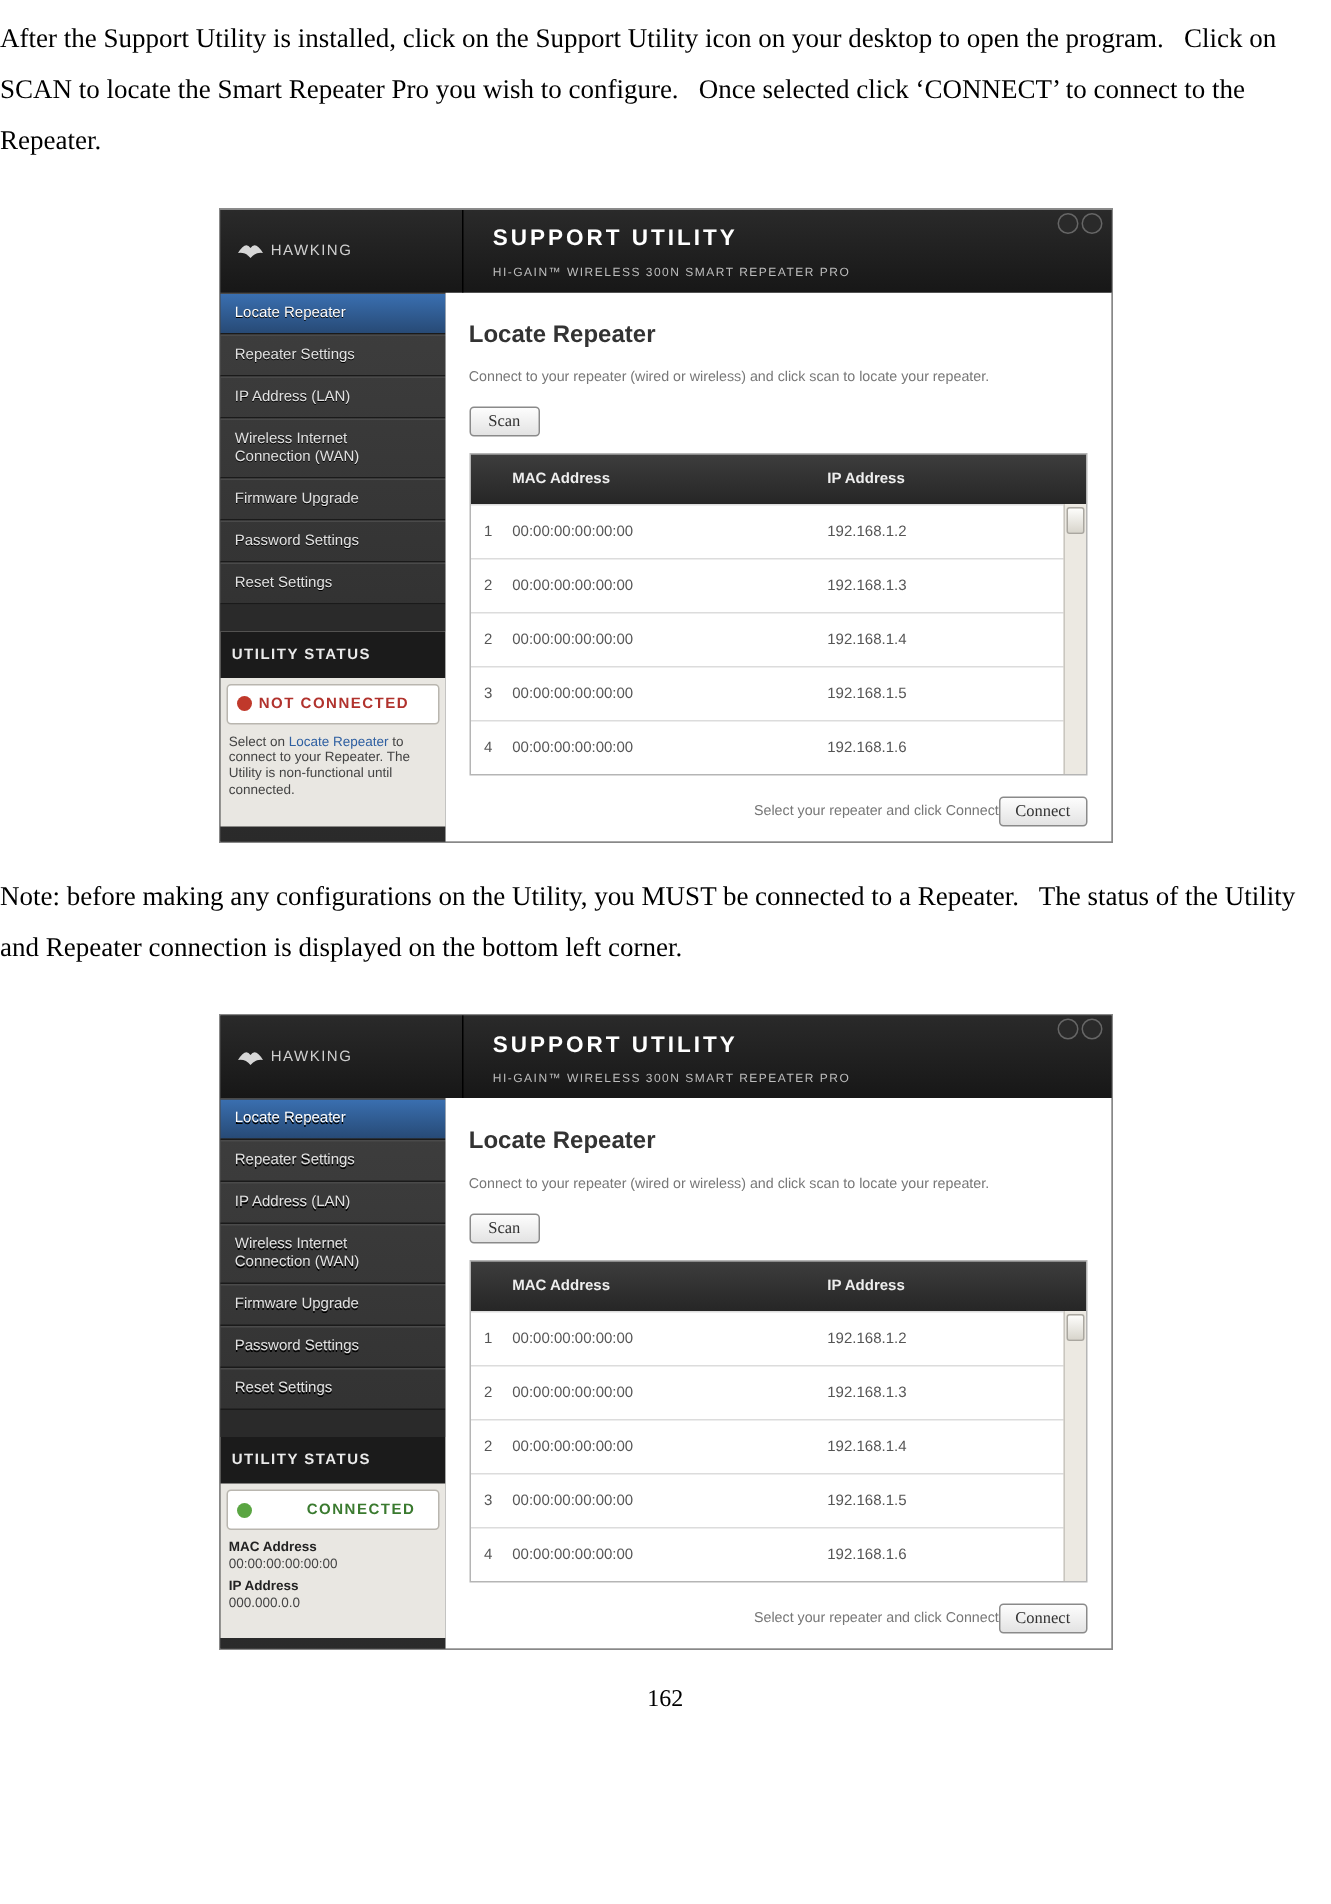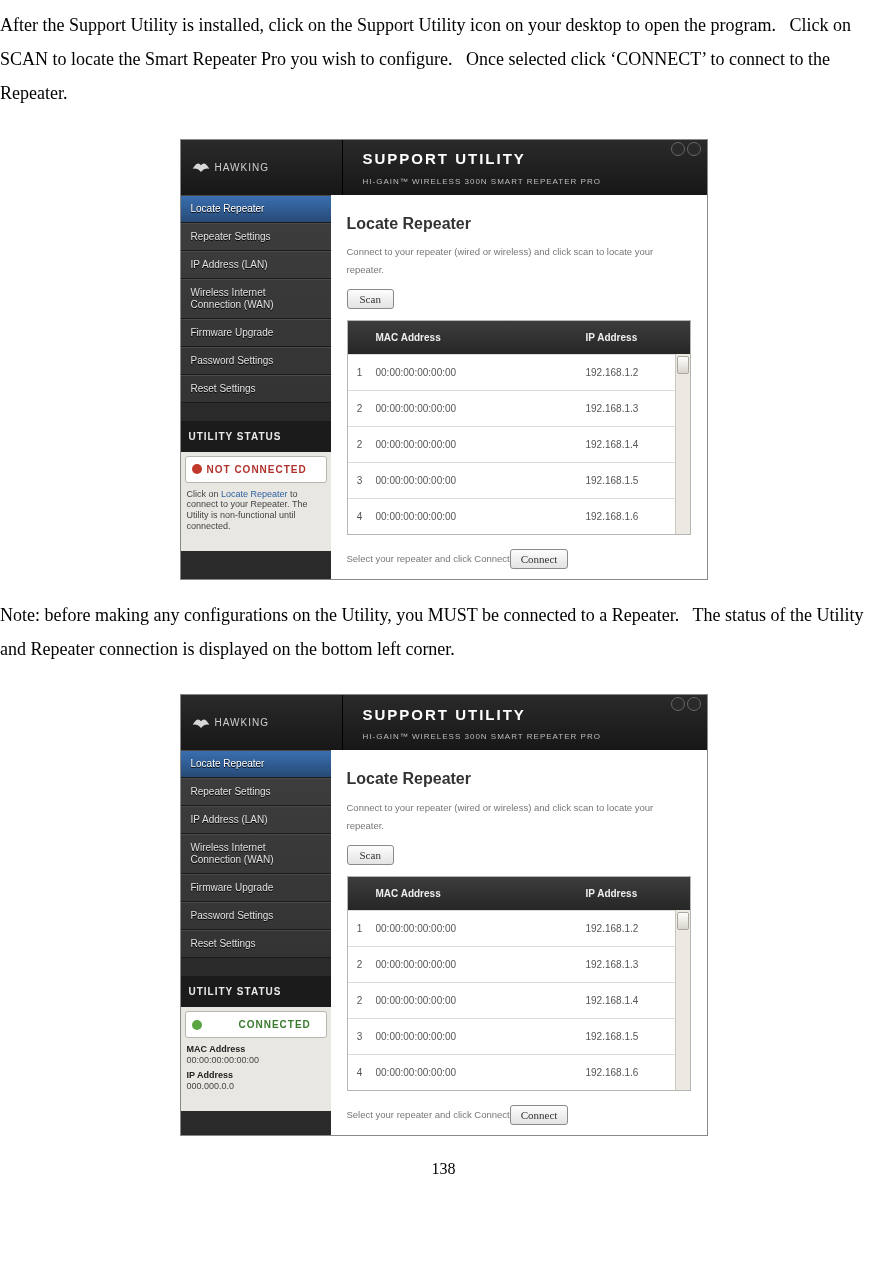--- a/index.html
+++ b/index.html
@@ -8,21 +8,21 @@
     font-size: 18px;
     line-height: 1.9;
     color: #000;
     background: #fff;
     width: 887px;
     margin: 0 auto;
     padding: 8px 0 12px 0;
   }
   .doc-para { margin: 0 0 28px 0; }
   .app-wrap {
-    width: 528px;
+    width: 596px;
     margin: 0 auto 18px auto;
     background: #1f1f1f;
     border: 1px solid #888;
     font-family: Arial, Helvetica, sans-serif;
     font-size: 11px;
     color: #eee;
     position: relative;
   }
   .app-header {
     display: flex;
@@ -162,21 +162,21 @@
   .scroll-col {
     position: absolute; right: 0; top: 0; bottom: 0; width: 15px;
     background: #ece9e2; border-left: 1px solid #c9c6bf;
   }
   .scroll-thumb {
     position: absolute; left: 1px; top: 2px; width: 12px; height: 18px;
     background: linear-gradient(#fdfdfb,#d8d5cc);
     border: 1px solid #aaa7a0; border-radius: 2px;
   }
   .connect-row {
-    display: flex; align-items: center; justify-content: flex-start;
+    display: flex; align-items: center; justify-content: flex-end;
     margin-top: 14px;
   }
   .connect-hint { font-size: 9.5px; color: #777; }
   .b-conn { padding: 3px 10px; }
   .page-num { text-align: center; font-family: "Times New Roman", serif; font-size: 16px; margin-top: 14px; }
 </style>
 </head>
 <body>
 
 <p class="doc-para">After the Support Utility is installed, click on the Support Utility icon on your desktop to open the program.&nbsp;&nbsp; Click on SCAN to locate the Smart Repeater Pro you wish to configure.&nbsp;&nbsp; Once selected click ‘CONNECT’ to connect to the Repeater.</p>
@@ -209,21 +209,21 @@
       <div class="side-item">Password Settings</div>
       <div class="side-item">Reset Settings</div>
       <div class="side-gap"></div>
       <div class="status-box">
         <div class="status-title">UTILITY STATUS</div>
         <div class="status-pill">
           <span class="dot"></span>
           <span>NOT CONNECTED</span>
         </div>
         <div class="status-note">
-          <span>Click on </span><span class="hl">Locate Repeater</span><span> to connect to your Repeater.  The Utility is non-functional until connected.</span>
+          <span>Select on </span><span class="hl">Locate Repeater</span><span> to connect to your Repeater.  The Utility is non-functional until connected.</span>
         </div>
       </div>
     </div>
     <div class="content">
       <div class="panel-title">Locate Repeater</div>
       <div class="panel-sub">Connect to your repeater (wired or wireless) and click scan to locate your repeater.</div>
       <div class="scan-row">
         <button class="btn">Scan</button>
       </div>
       <div class="grid">
@@ -373,13 +373,13 @@
         </div>
       </div>
       <div class="connect-row">
         <div class="connect-hint">Select your repeater and click Connect</div>
         <button class="btn b-conn">Connect</button>
       </div>
     </div>
   </div>
 </div>
 
-<div class="page-num">138</div>
+<div class="page-num">162</div>
 
 </body></html>

